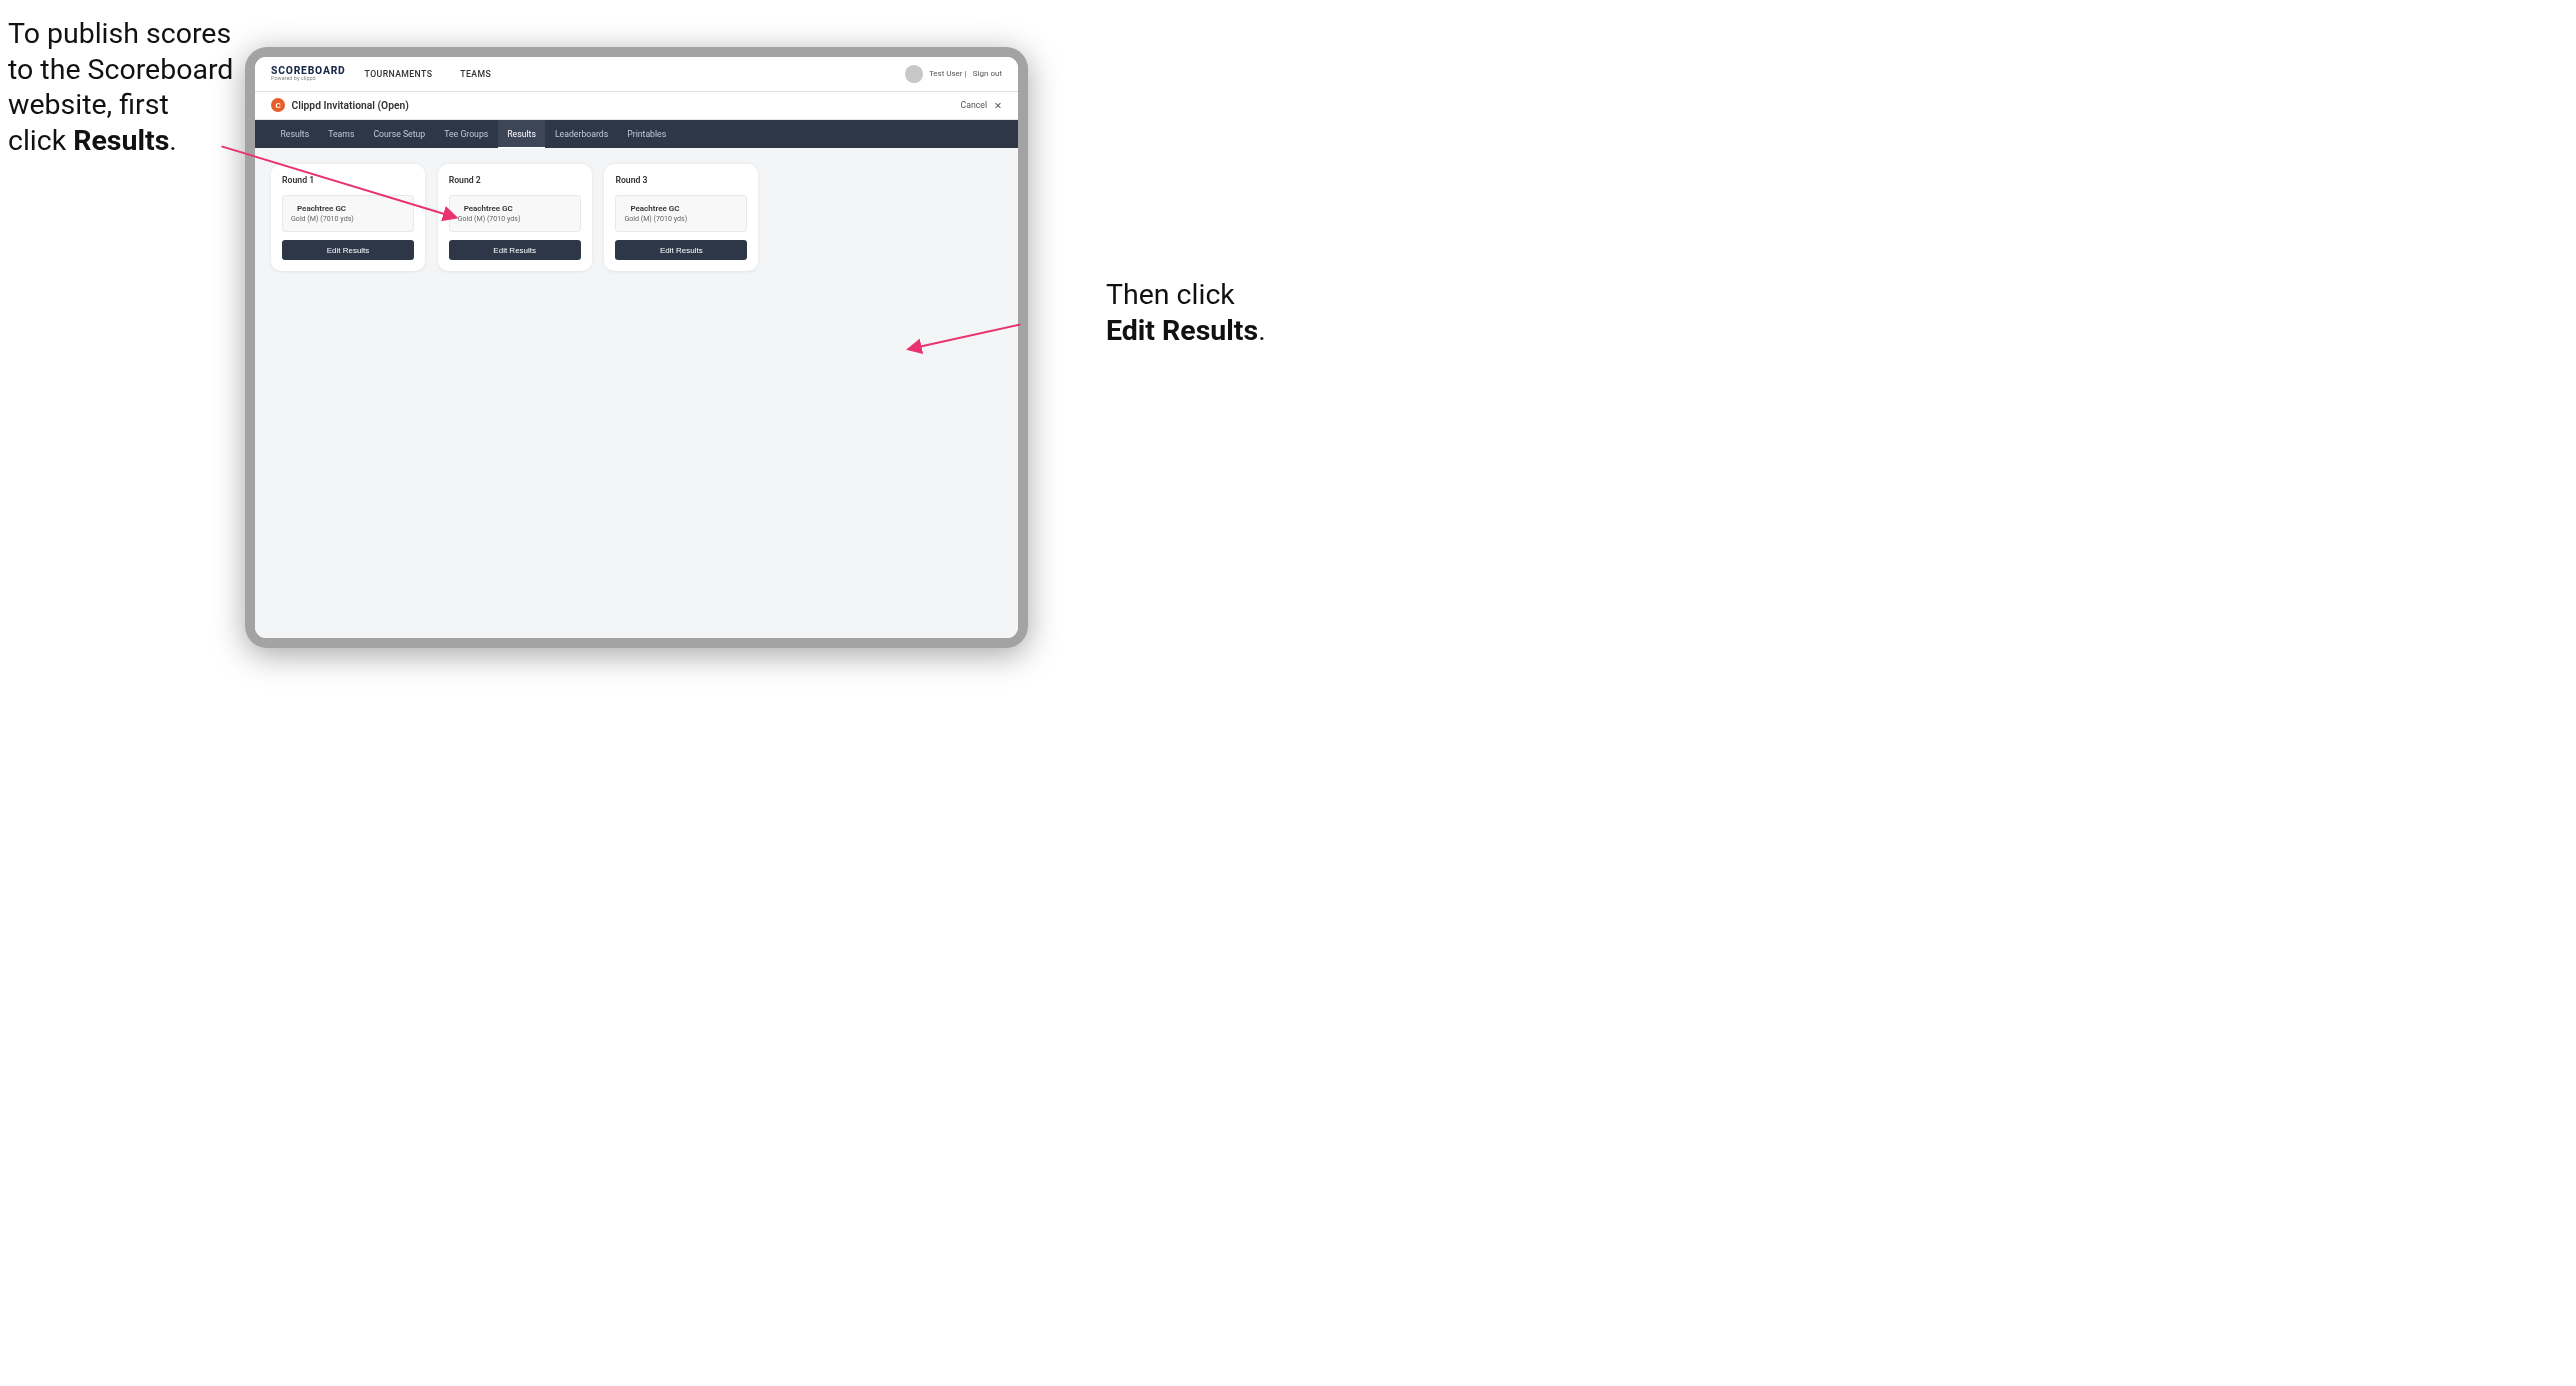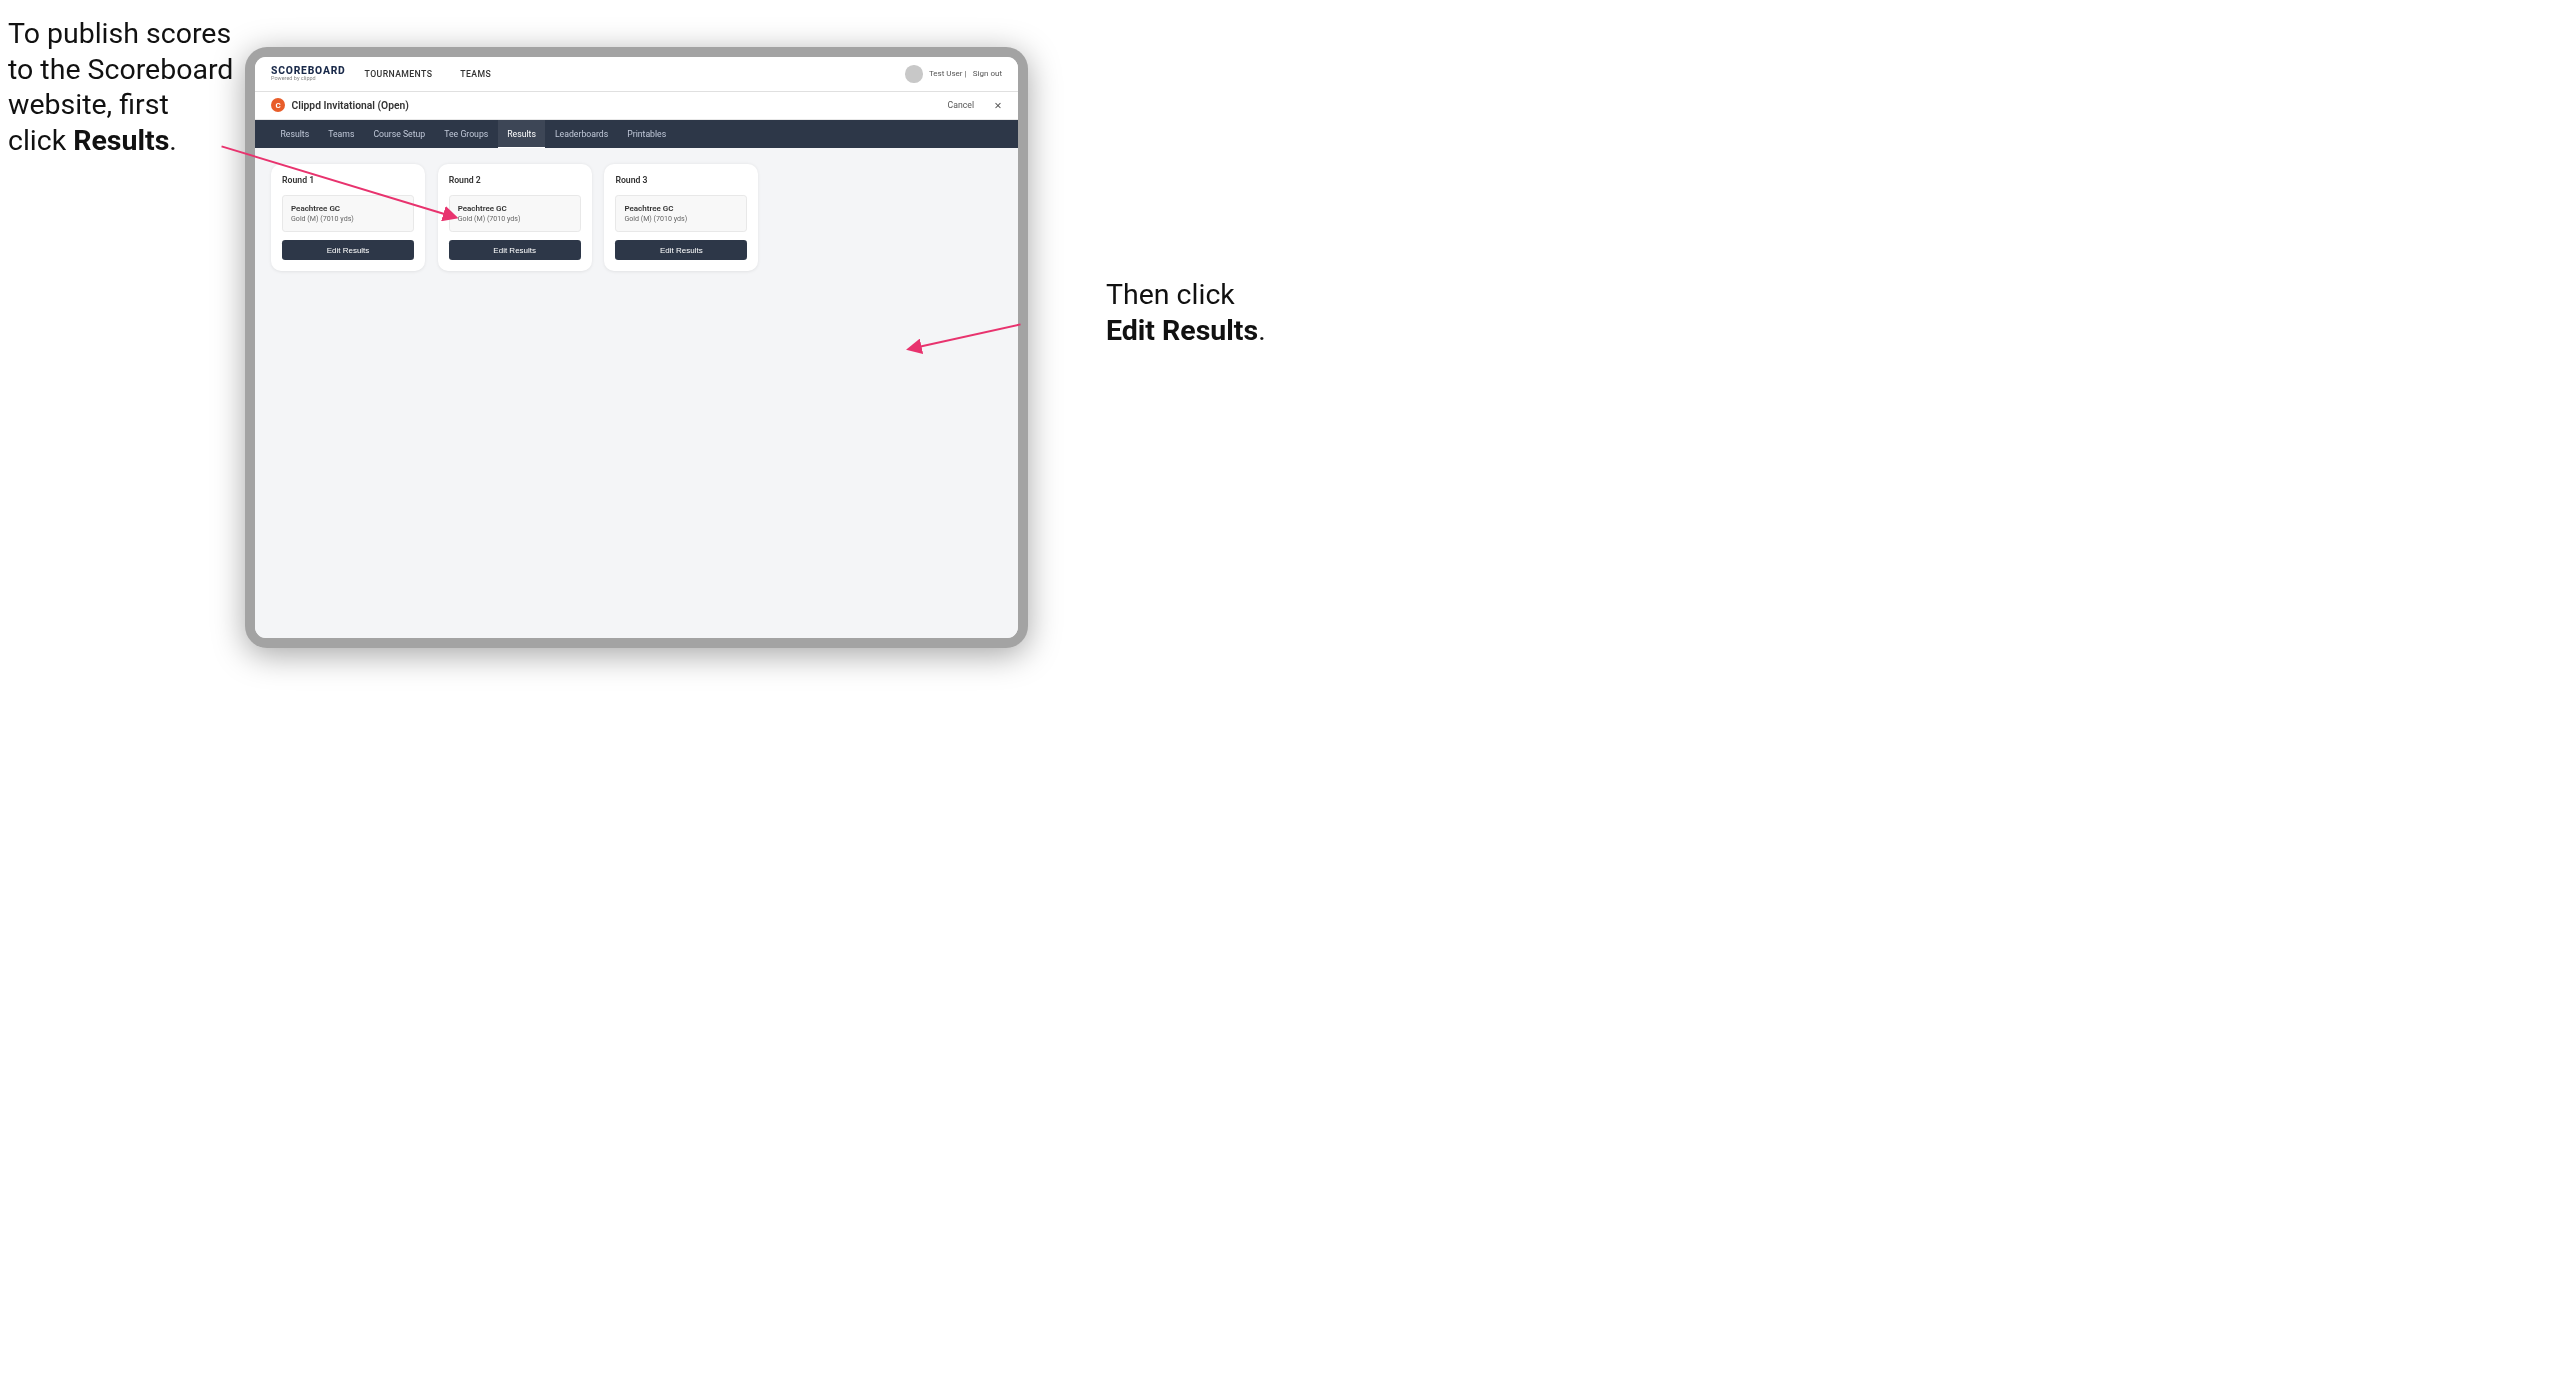--- a/index.html
+++ b/index.html
@@ -166,21 +166,21 @@
       font-size: 8px;
       font-weight: 700;
     }
 
     .cancel-btn {
       font-size: 8.7px;
       color: #555;
       cursor: pointer;
       display: flex;
       align-items: center;
-      gap: 20px;
+      gap: 7px;
     }
 
     
     .tabs-nav {
       background: #2d3748;
       display: flex;
       align-items: center;
       padding: 0 16px;
       height: 28.5px;
       flex-shrink: 0;
@@ -236,20 +236,21 @@
       border: 0.8px solid #e8e8e8;
       border-radius: 3.2px;
       padding: 8px;
       margin-bottom: 8px;
     }
 
     .course-name {
       font-size: 8px;
       font-weight: 600;
       color: #333;
+      margin-left: 6px;
     }
 
     .course-details {
       font-size: 7.1px;
       color: #666;
       margin-top: 1.6px;
     }
 
     .edit-results-btn {
       background: #2d3748;

